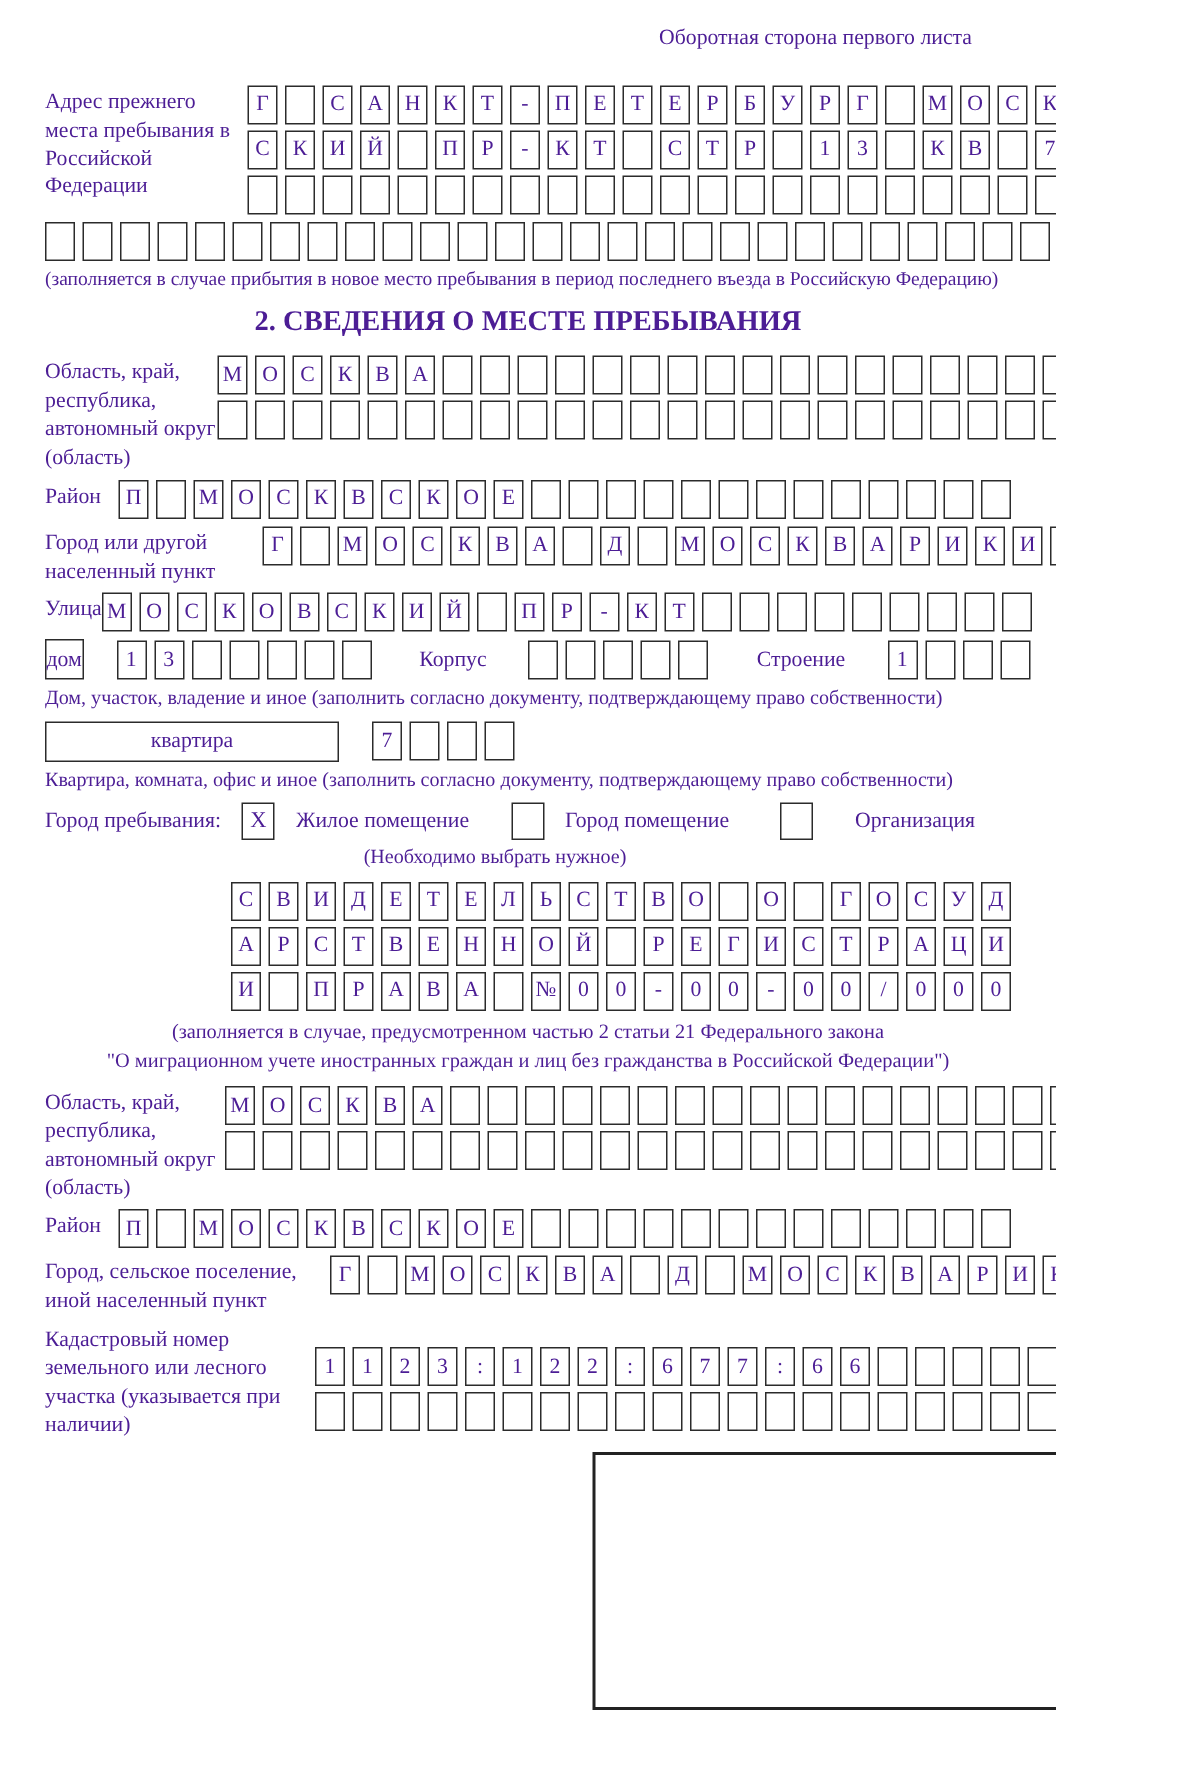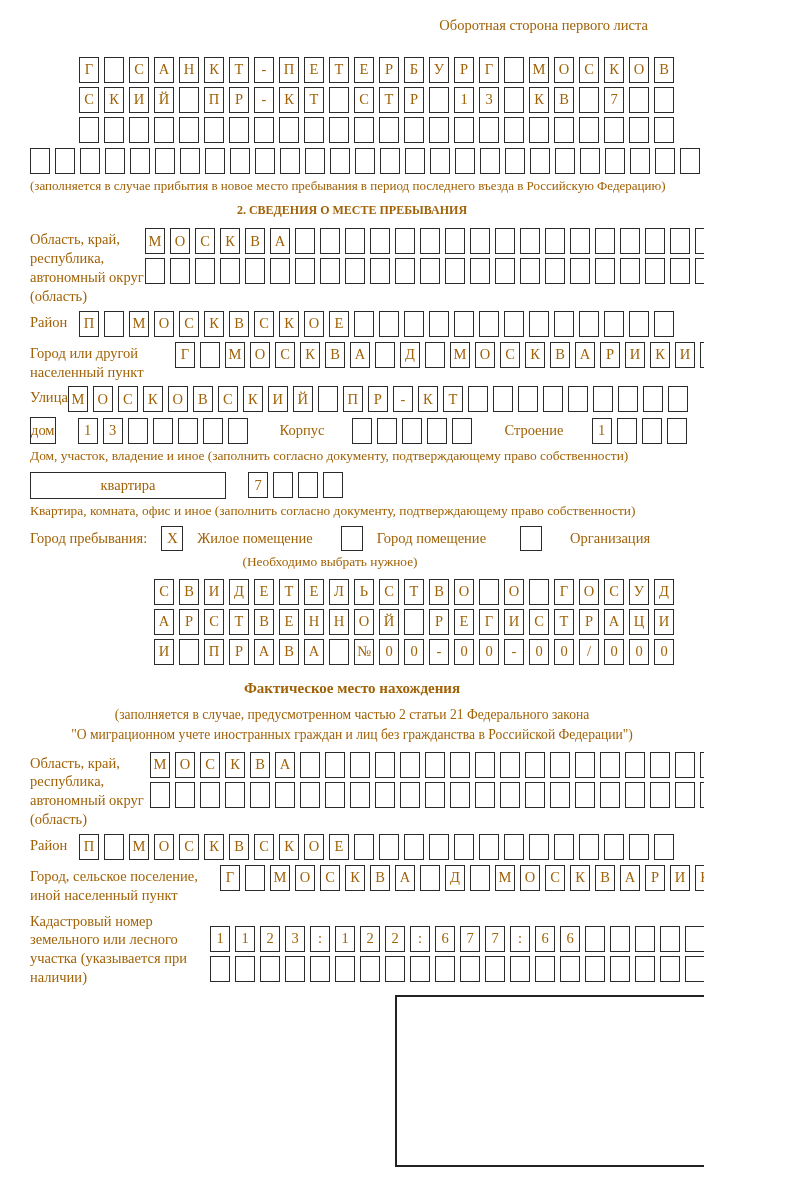--- a/index.html
+++ b/index.html
@@ -1,38 +1,38 @@
 <!DOCTYPE html>
 <html><head>
 <meta charset="utf-8">
 <style>
   html,body{margin:0;padding:0;background:#ffffff;}
   .page{
     width:704px;height:1180px;box-sizing:border-box;
     padding:16px 30px 10px 30px;
-    background:#ffffff;color:#a16207;
+    background:#ffffff;color:#4c1d95;
     font-family:"Liberation Serif","DejaVu Serif",serif;
     font-size:14.5px;line-height:1.3;position:relative;overflow:hidden;
   }
   .header-note{text-align:right;padding-right:26px;font-size:14.5px;margin-bottom:22px;}
   
   .boxrow{display:flex;gap:5px;}
   .cell{
     width:20px;height:26px;box-sizing:border-box;flex:0 0 20px;
     border:1.7px solid #2b2b2b;display:flex;align-items:center;justify-content:center;
     font-size:14.5px;background:#fff;
   }
   .rows{display:flex;flex-direction:column;gap:4px;margin-left:auto;align-items:flex-end;}
   .frow{display:flex;align-items:flex-start;margin-bottom:5px;}
   .flabel{flex:0 0 auto;padding-top:2px;}
   .w135{width:135px;} .w115{width:115px;} .w145{width:145px;} .w120{width:120px;}
   .w205{width:205px;} .w190{width:190px;} .w180{width:180px;}
   .fullrow{margin:5px 0 4px 0;}
   .center-note{font-size:13px;margin:2px 0 4px 0;}
-  .sec-title{text-align:center;font-weight:bold;font-size:12px;margin:8px 0 10px 0;}
+  .sec-title{text-align:center;font-weight:bold;font-size:19px;margin:8px 0 10px 0;}
   .sub-title{text-align:center;font-weight:bold;font-size:15px;margin:14px 0 8px 0;}
   .bigbox{
     box-sizing:border-box;border:1.7px solid #2b2b2b;height:27px;
     display:flex;align-items:center;justify-content:center;background:#fff;
   }
   .house-row{display:flex;align-items:center;gap:22px;margin:4px 0 3px 0;}
   .grp-lbl{padding:0 6px 0 10px;}
   .small-cap{font-size:13.4px;margin:1px 0 7px 0;}
   .check-row{display:flex;align-items:center;margin:6px 0 2px 0;}
   .chkbox{
@@ -47,20 +47,21 @@
   .fnote{text-align:center;font-size:13.6px;margin:0 0 2px 0;}
 </style>
 </head>
 <body>
 
 <div class="page">
 
   <div class="header-note">Оборотная сторона первого листа</div>
 
   <div class="frow">
+    <div class="flabel w135">Адрес прежнего места пребывания в Российской Федерации</div>
     <div class="rows">
       <div class="boxrow">
           <div class="cell">Г</div>
           <div class="cell"></div>
           <div class="cell">С</div>
           <div class="cell">А</div>
           <div class="cell">Н</div>
           <div class="cell">К</div>
           <div class="cell">Т</div>
           <div class="cell">-</div>
@@ -443,21 +444,20 @@
           <div class="cell">0</div>
           <div class="cell">0</div>
           <div class="cell">/</div>
           <div class="cell">0</div>
           <div class="cell">0</div>
           <div class="cell">0</div>
         </div>
     </div>
   </div>
 
-  <div class="sub-title">Фактическое место нахождения</div>
   <div class="fnote">(заполняется в случае, предусмотренном частью 2 статьи 21 Федерального закона</div>
   <div class="fnote" style="margin-bottom:8px;">"О миграционном учете иностранных граждан и лиц без гражданства в Российской Федерации")</div>
 
   <div class="frow">
     <div class="flabel w120">Область, край, республика, автономный округ (область)</div>
     <div class="rows">
       <div class="boxrow">
           <div class="cell">М</div>
           <div class="cell">О</div>
           <div class="cell">С</div>

